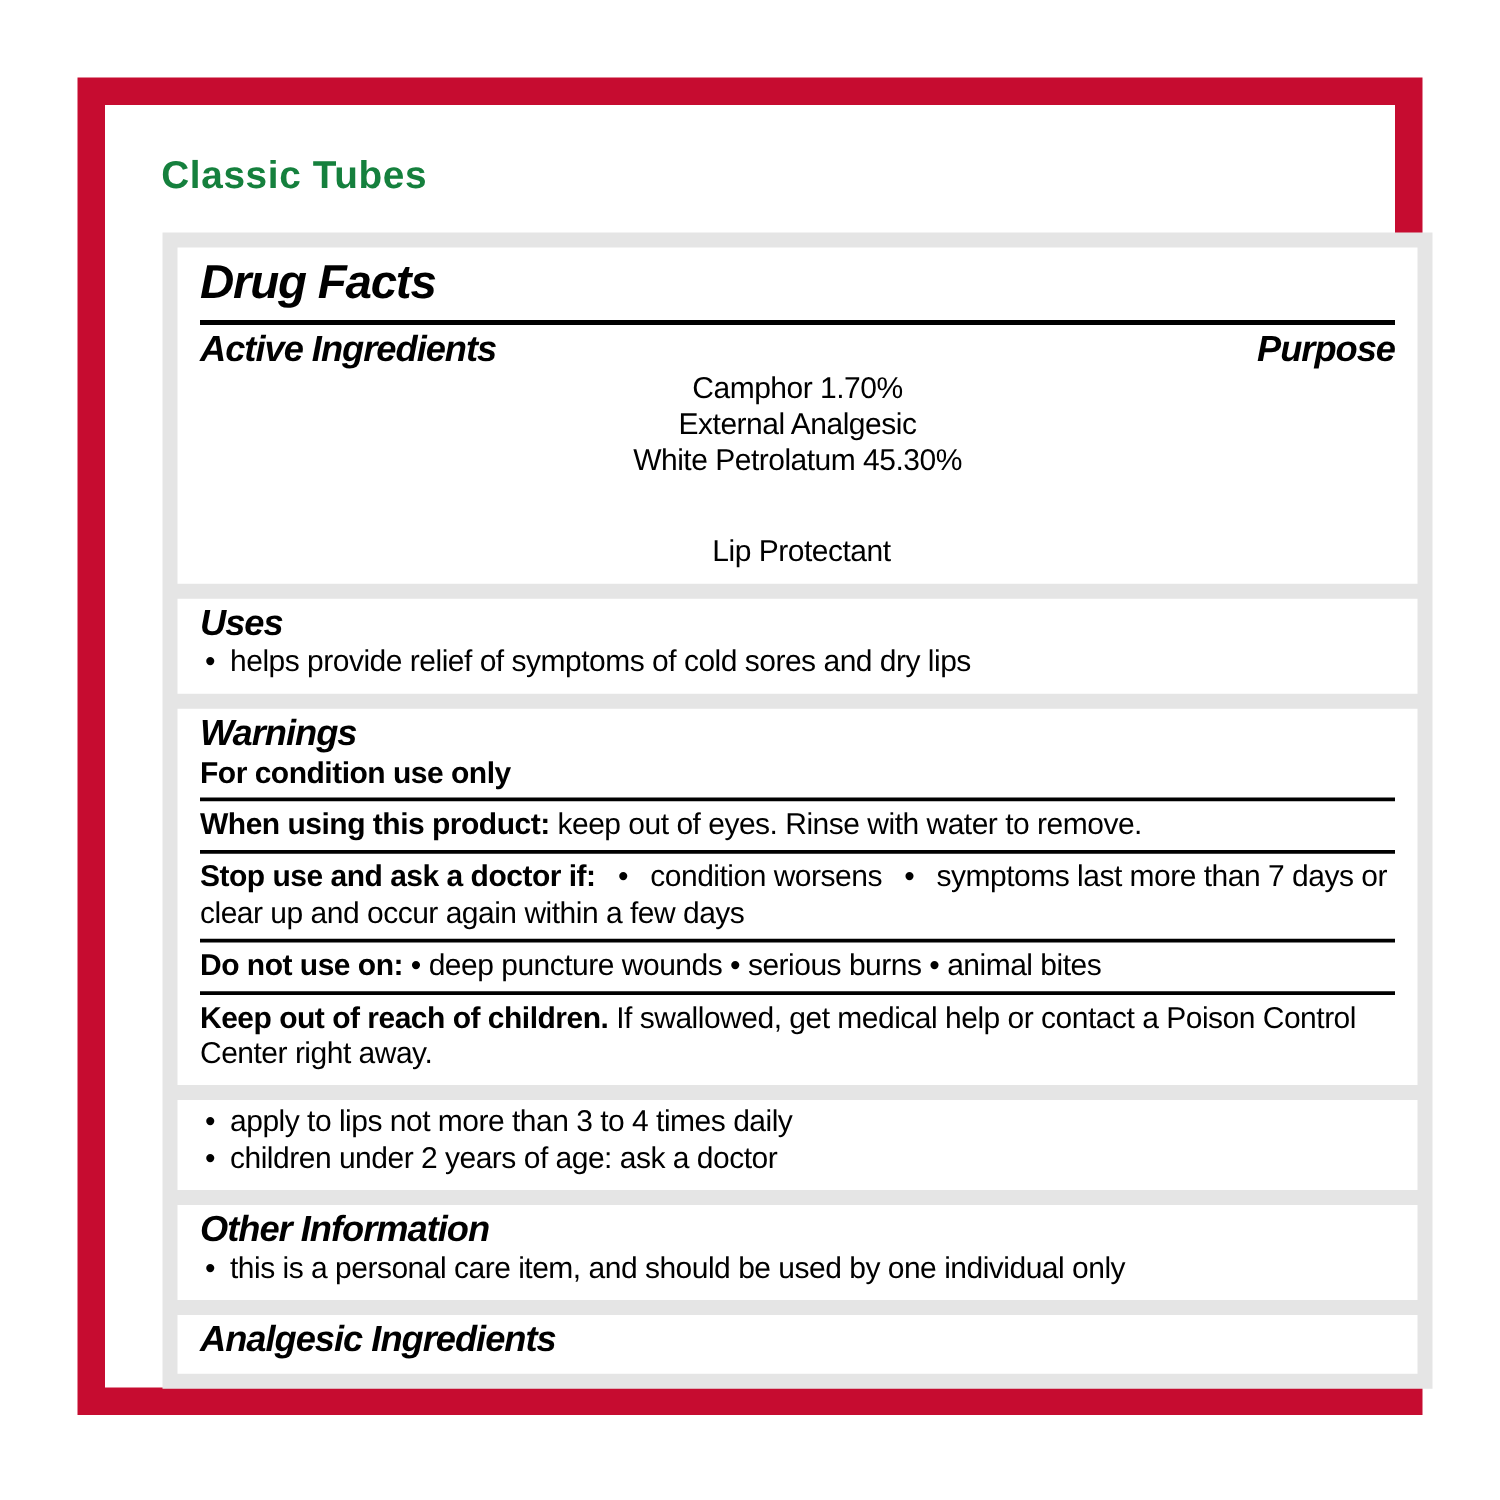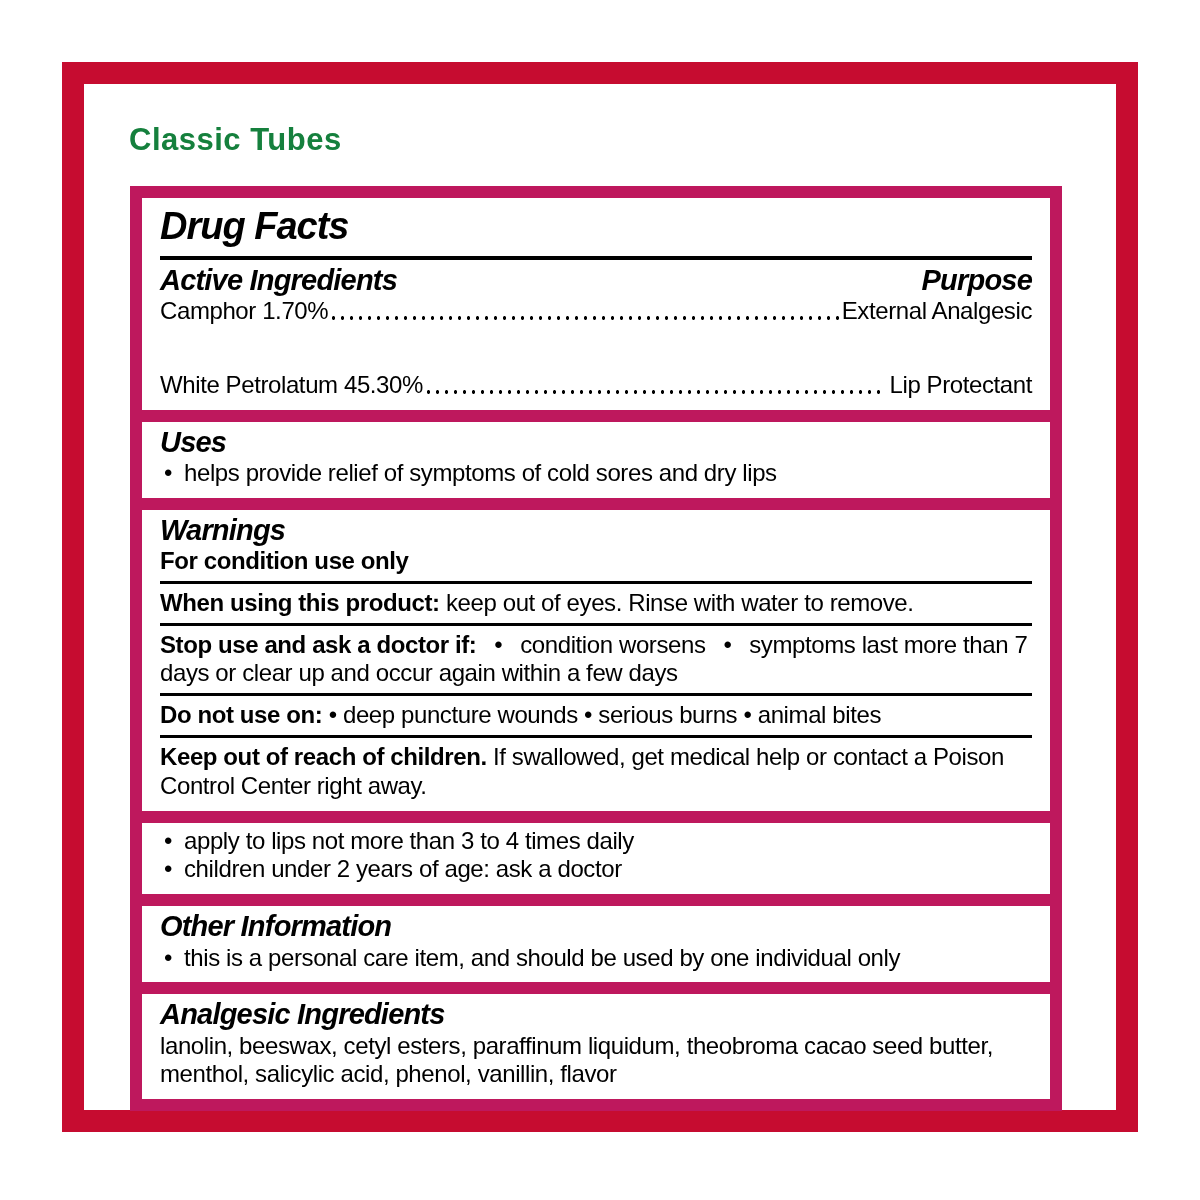--- a/index.html
+++ b/index.html
@@ -28,22 +28,22 @@
     font-size: 31px;
     font-weight: 800;
     letter-spacing: 0.5px;
     color: #15803d;
   }
 
   
   .panel {
     position: absolute;
     left: 130px; top: 186px;
-    width: 932px;
-    background: #be185d;
+    width: 1016px;
+    background: #e5e5e5;
     padding: 12px;
     display: flex;
     flex-direction: column;
     gap: 12px;
   }
   .section {
     background: #fff;
     padding: 4px 18px 10px 18px;
     font-size: 24px;
     letter-spacing: -0.4px;
@@ -74,21 +74,22 @@
     line-height: 1.15;
   }
   .ai-heading-row {
     display: flex;
     justify-content: space-between;
     align-items: baseline;
     gap: 28px;
   }
   .leader-row {
     display: flex;
-    align-items: flex-end;
+    align-items: center;
+    flex-direction: column;
   }
   .leader-dots {
     flex: 1;
     align-self: stretch;
     margin: 0 1px;
     background-image: radial-gradient(circle, #000 1.7px, transparent 1.9px);
     background-size: 9px 6px;
     background-repeat: repeat-x;
     background-position: left bottom 5px;
   }
@@ -165,16 +166,15 @@
   <div class="section">
     <div class="heading">Other Information</div>
     <div class="bullet-item">
       <span class="bullet">•</span>
       <span>this is a personal care item, and should be used by one individual only</span>
     </div>
   </div>
 
   <div class="section">
     <div class="heading">Analgesic Ingredients</div>
-    <div>lanolin, beeswax, cetyl esters, paraffinum liquidum, theobroma cacao seed butter, menthol, salicylic acid, phenol, vanillin, flavor</div>
   </div>
 
 </div>
 
 </body></html>

